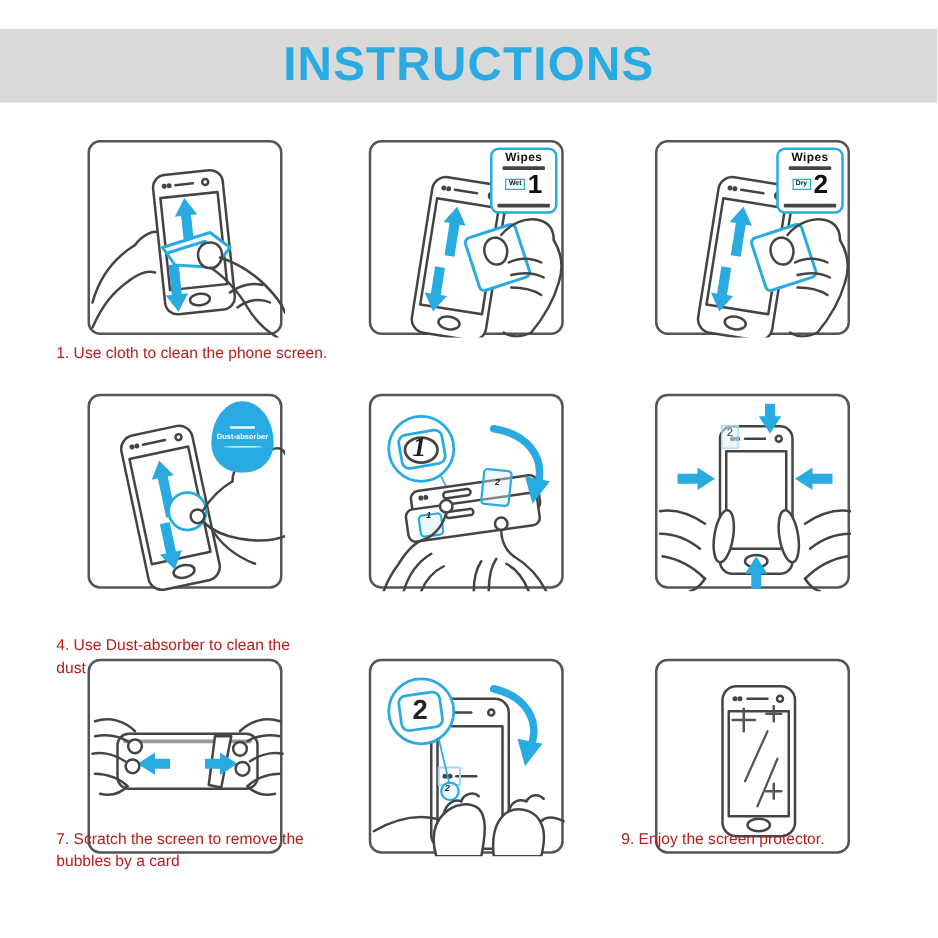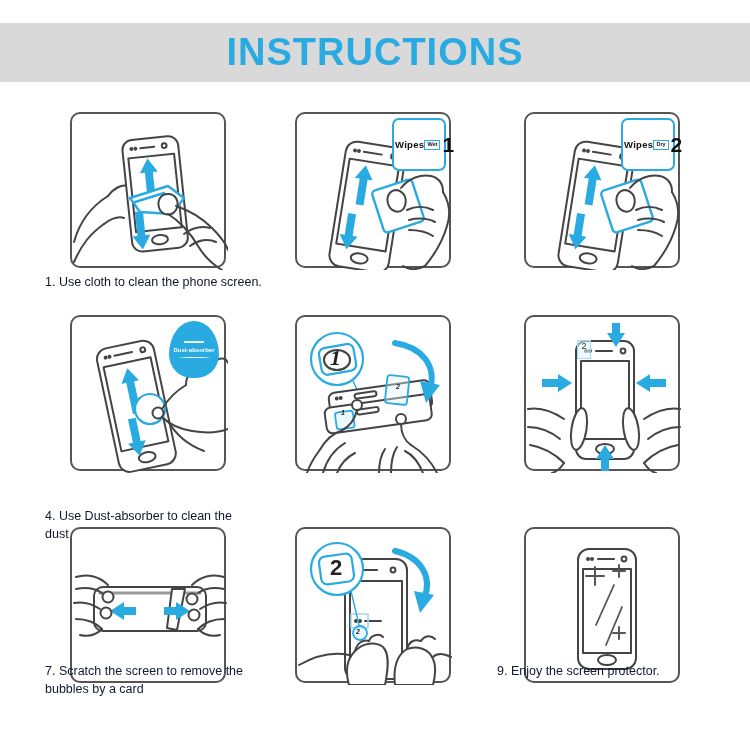--- a/index.html
+++ b/index.html
@@ -6,30 +6,30 @@
   #page{position:relative;width:750px;height:750px;background:#ffffff;overflow:hidden;
         font-family:"Liberation Sans",sans-serif;}
   
   .header-bar{position:absolute;left:0;top:23px;width:750px;height:59px;background:#d9d9d9;
               display:flex;align-items:center;justify-content:center;}
   .header-title{color:#29abe2;font-size:38px;font-weight:bold;letter-spacing:1px;}
   
   .panel{position:absolute;width:156px;height:156px;border:2px solid #555;border-radius:10px;
          background:#fff;box-sizing:border-box;}
   .panel svg{position:absolute;left:0;top:0;}
-  .caption{position:absolute;width:250px;font-size:12.5px;line-height:1.45;color:#0f172a;
+  .caption{position:absolute;width:250px;font-size:12.5px;line-height:1.45;color:#b91c1c;
            white-space:pre-line;}
   
   .r1{top:112px;} .r2{top:315px;} .r3{top:527px;}
   .c1{left:70px;} .c2{left:295px;} .c3{left:524px;}
   .cr1{top:273px;} .cr2{top:493px;margin-top:14px;} .cr3{top:662px;}
   .cc1{left:45px;} .cc2{left:267px;} .cc3{left:497px;}
   
   .packet{position:absolute;top:4px;right:3px;width:54px;height:53px;border:2px solid #29abe2;
-          border-radius:7px;background:#fff;display:flex;flex-direction:row;align-items:center;
+          border-radius:7px;background:#fff;display:flex;flex-direction:column;align-items:center;
           padding:2px 1px;box-sizing:border-box;z-index:3;}
   .packet-title{font-size:9.5px;font-weight:bold;color:#111;letter-spacing:.3px;line-height:1;}
   .fineprint{height:3px;background:#444;border-radius:1px;margin:1.5px 0;}
   .fp-a{width:72%;} .fp-b{width:88%;margin-top:auto;}
   .packet-mid{display:flex;align-items:center;gap:2px;margin-top:1px;}
   .packet-type{font-size:5.5px;font-weight:bold;color:#111;border:1px solid #29abe2;
                padding:1px 2px;line-height:1;}
   .packet-num{font-size:21px;font-weight:bold;color:#111;line-height:.85;}
   
   .egg{position:absolute;top:4px;right:5px;width:50px;height:57px;background:#29abe2;

